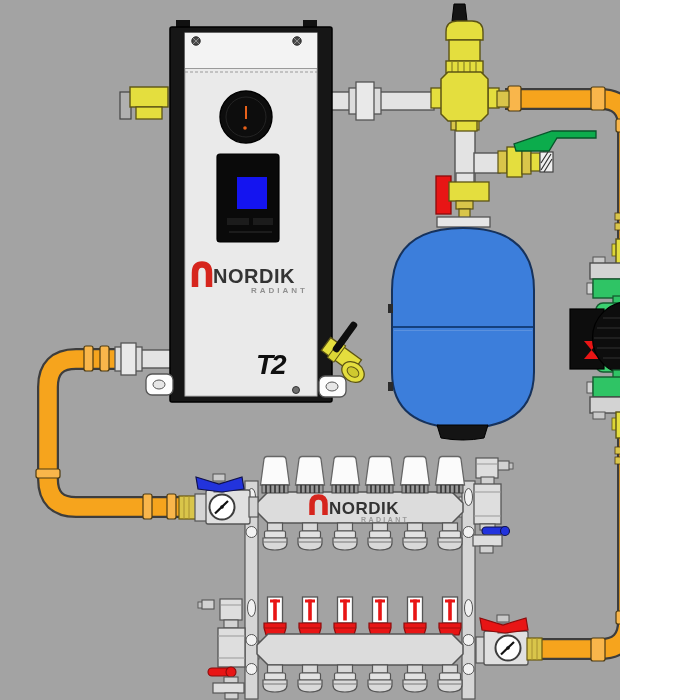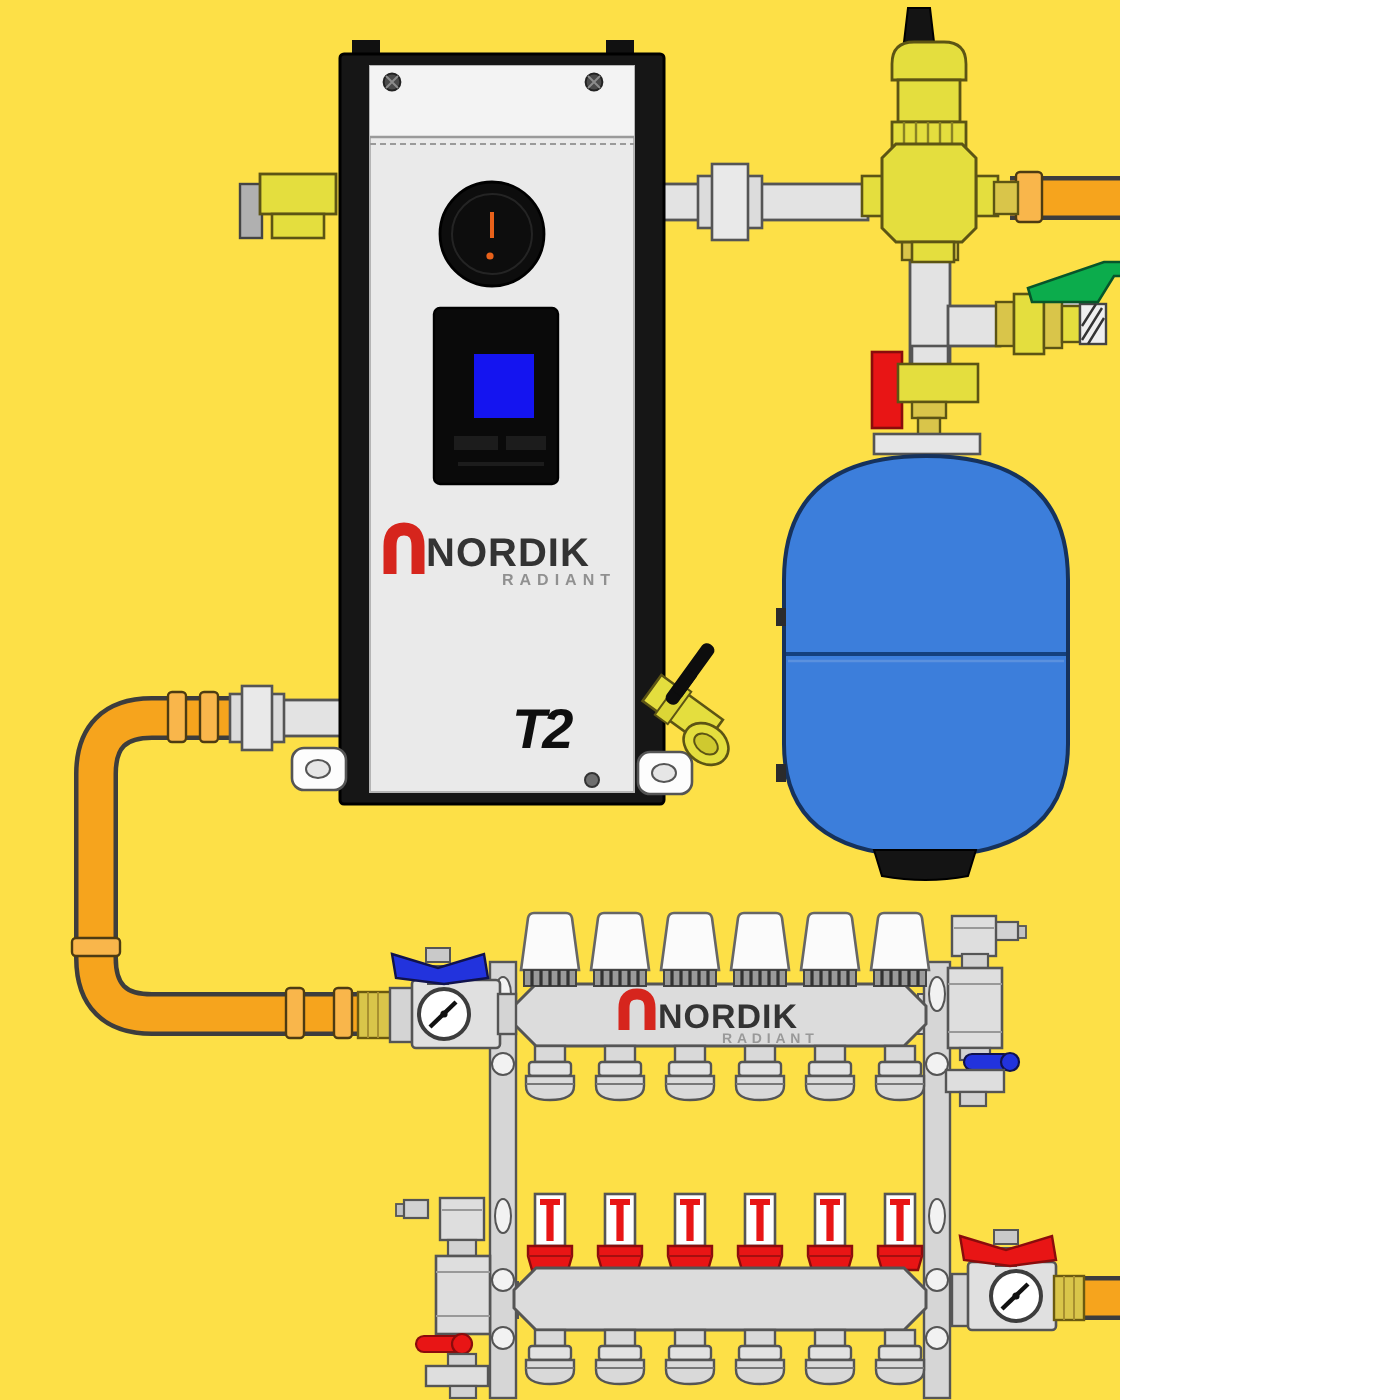--- a/index.html
+++ b/index.html
@@ -1,16 +1,16 @@
 <!DOCTYPE html>
 <html><head>
 <meta charset="utf-8">
 <style>
   html,body{margin:0;padding:0;background:#fff;}
-  #stage{position:relative;width:560px;height:700px;background:#fde047;overflow:hidden;
+  #stage{position:relative;width:620px;height:700px;background:#a3a3a3;overflow:hidden;
          font-family:"Liberation Sans", sans-serif;}
   svg{position:absolute;left:0;top:0;}
   text{font-family:"Liberation Sans", sans-serif;}
 </style>
 </head>
 <body>
 
 <div id="stage">
 <svg width="700" height="700" viewBox="0 0 700 700">
 

